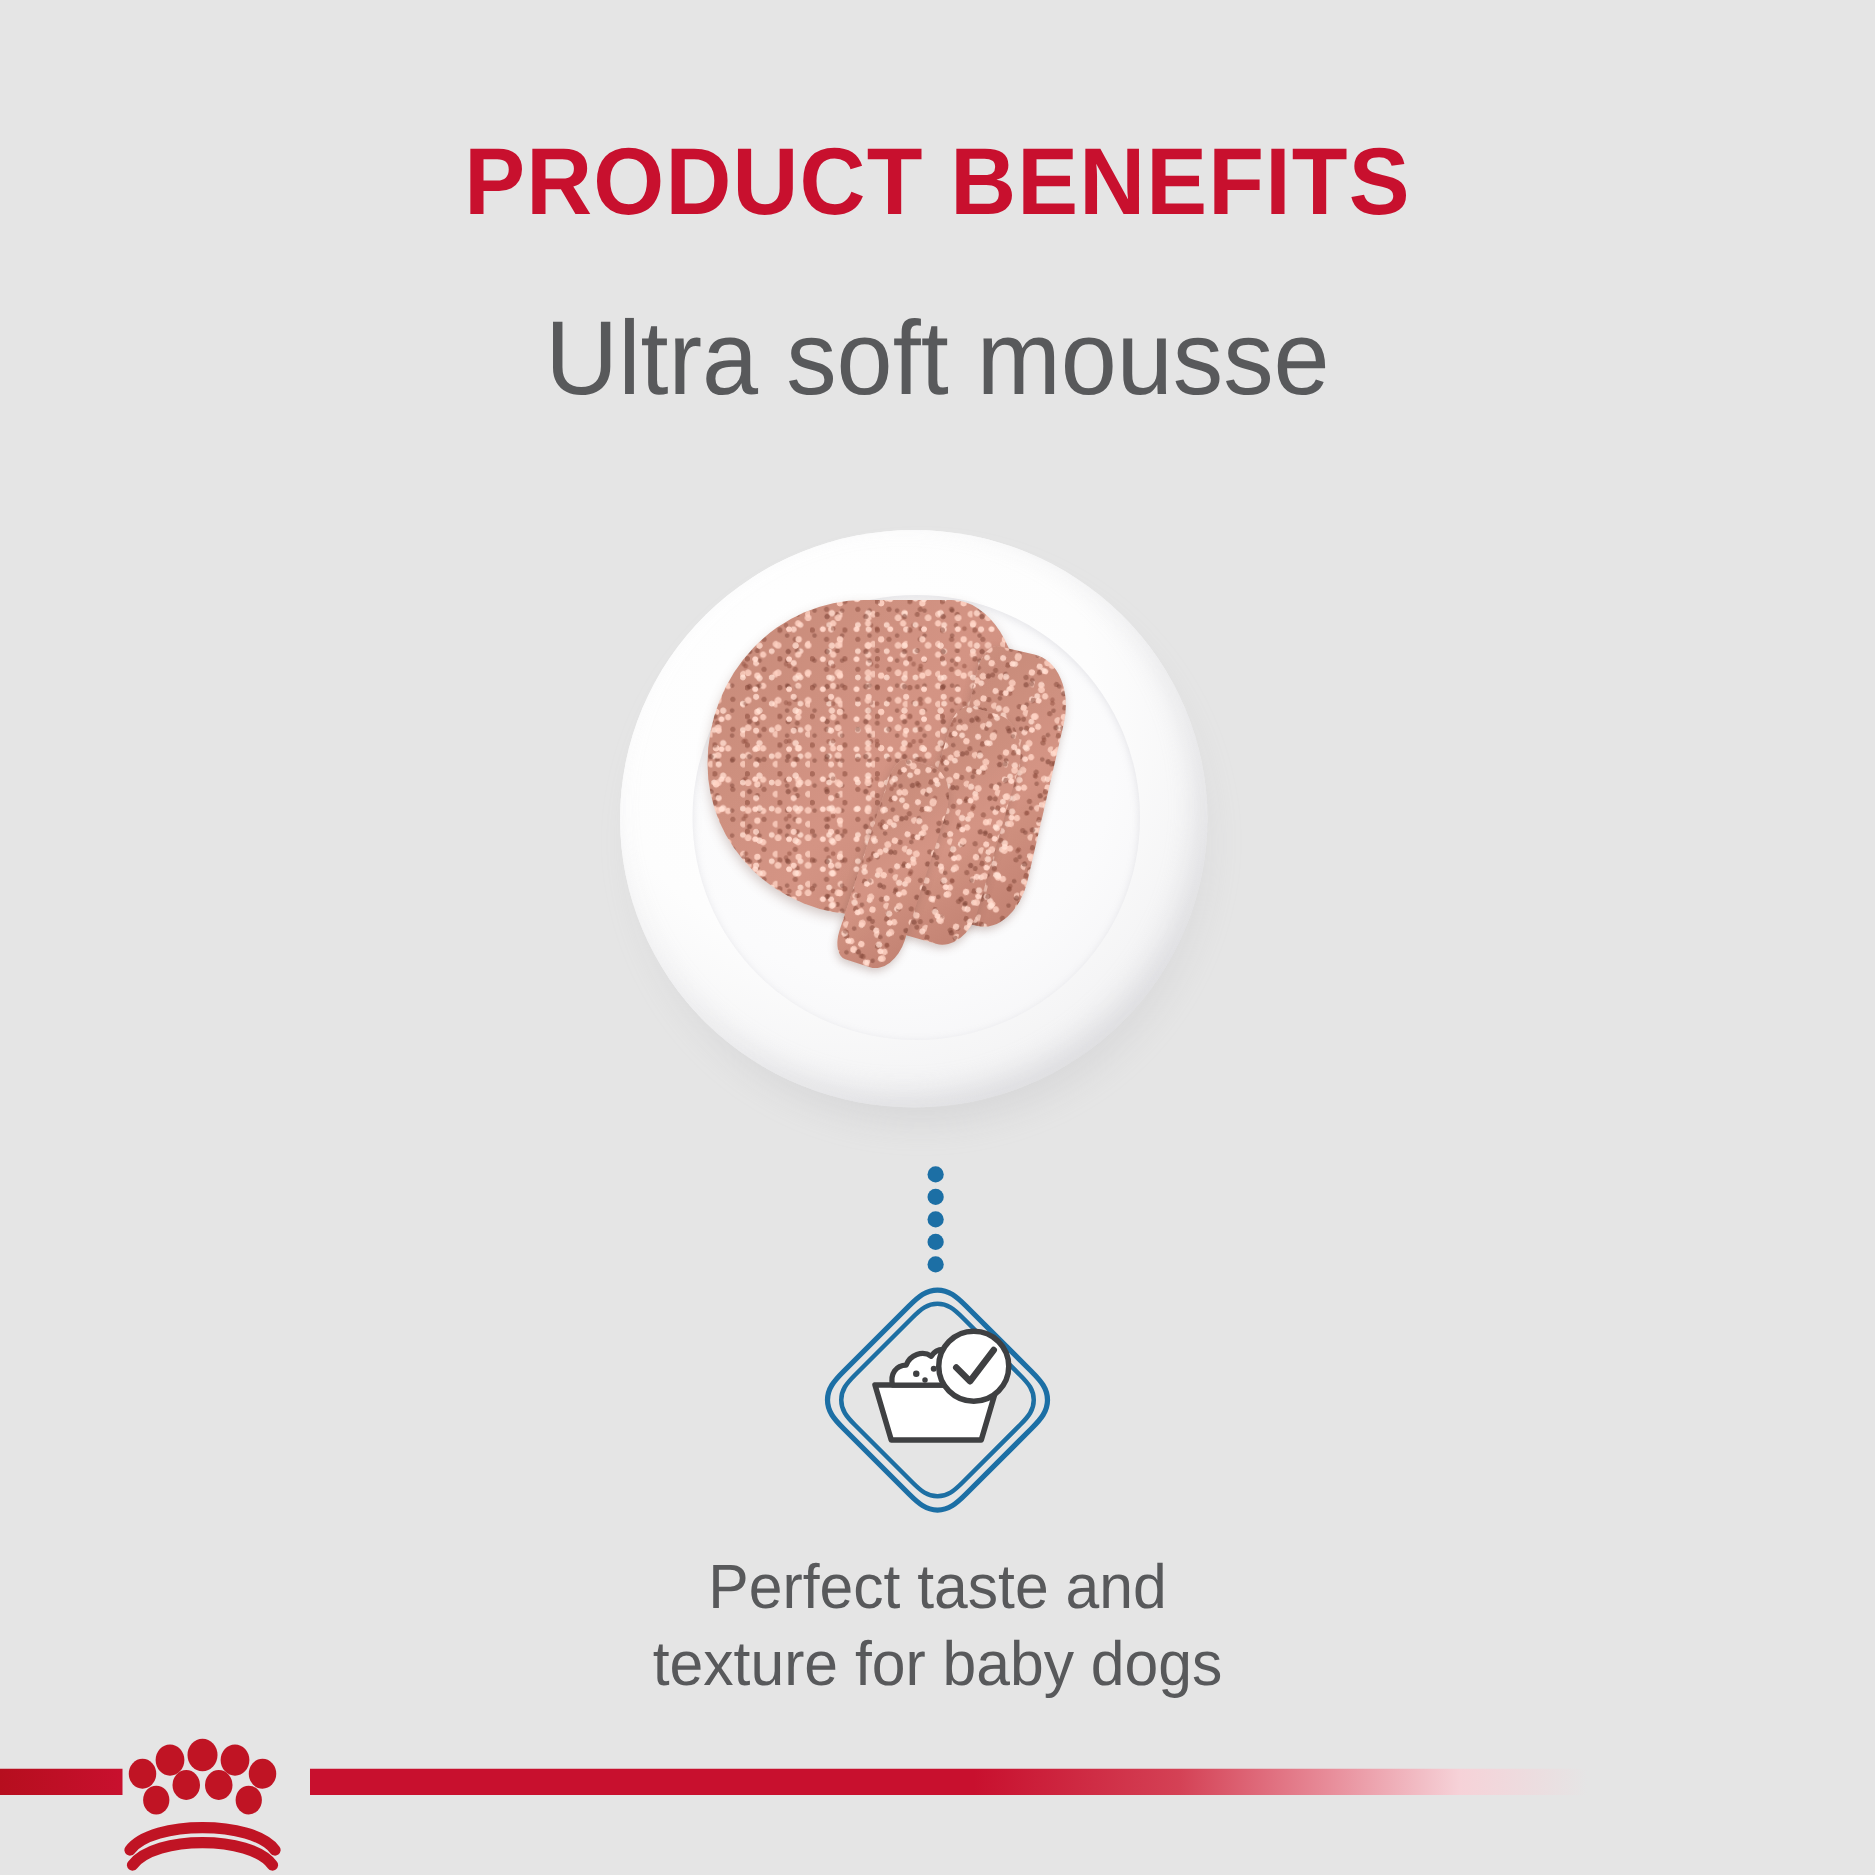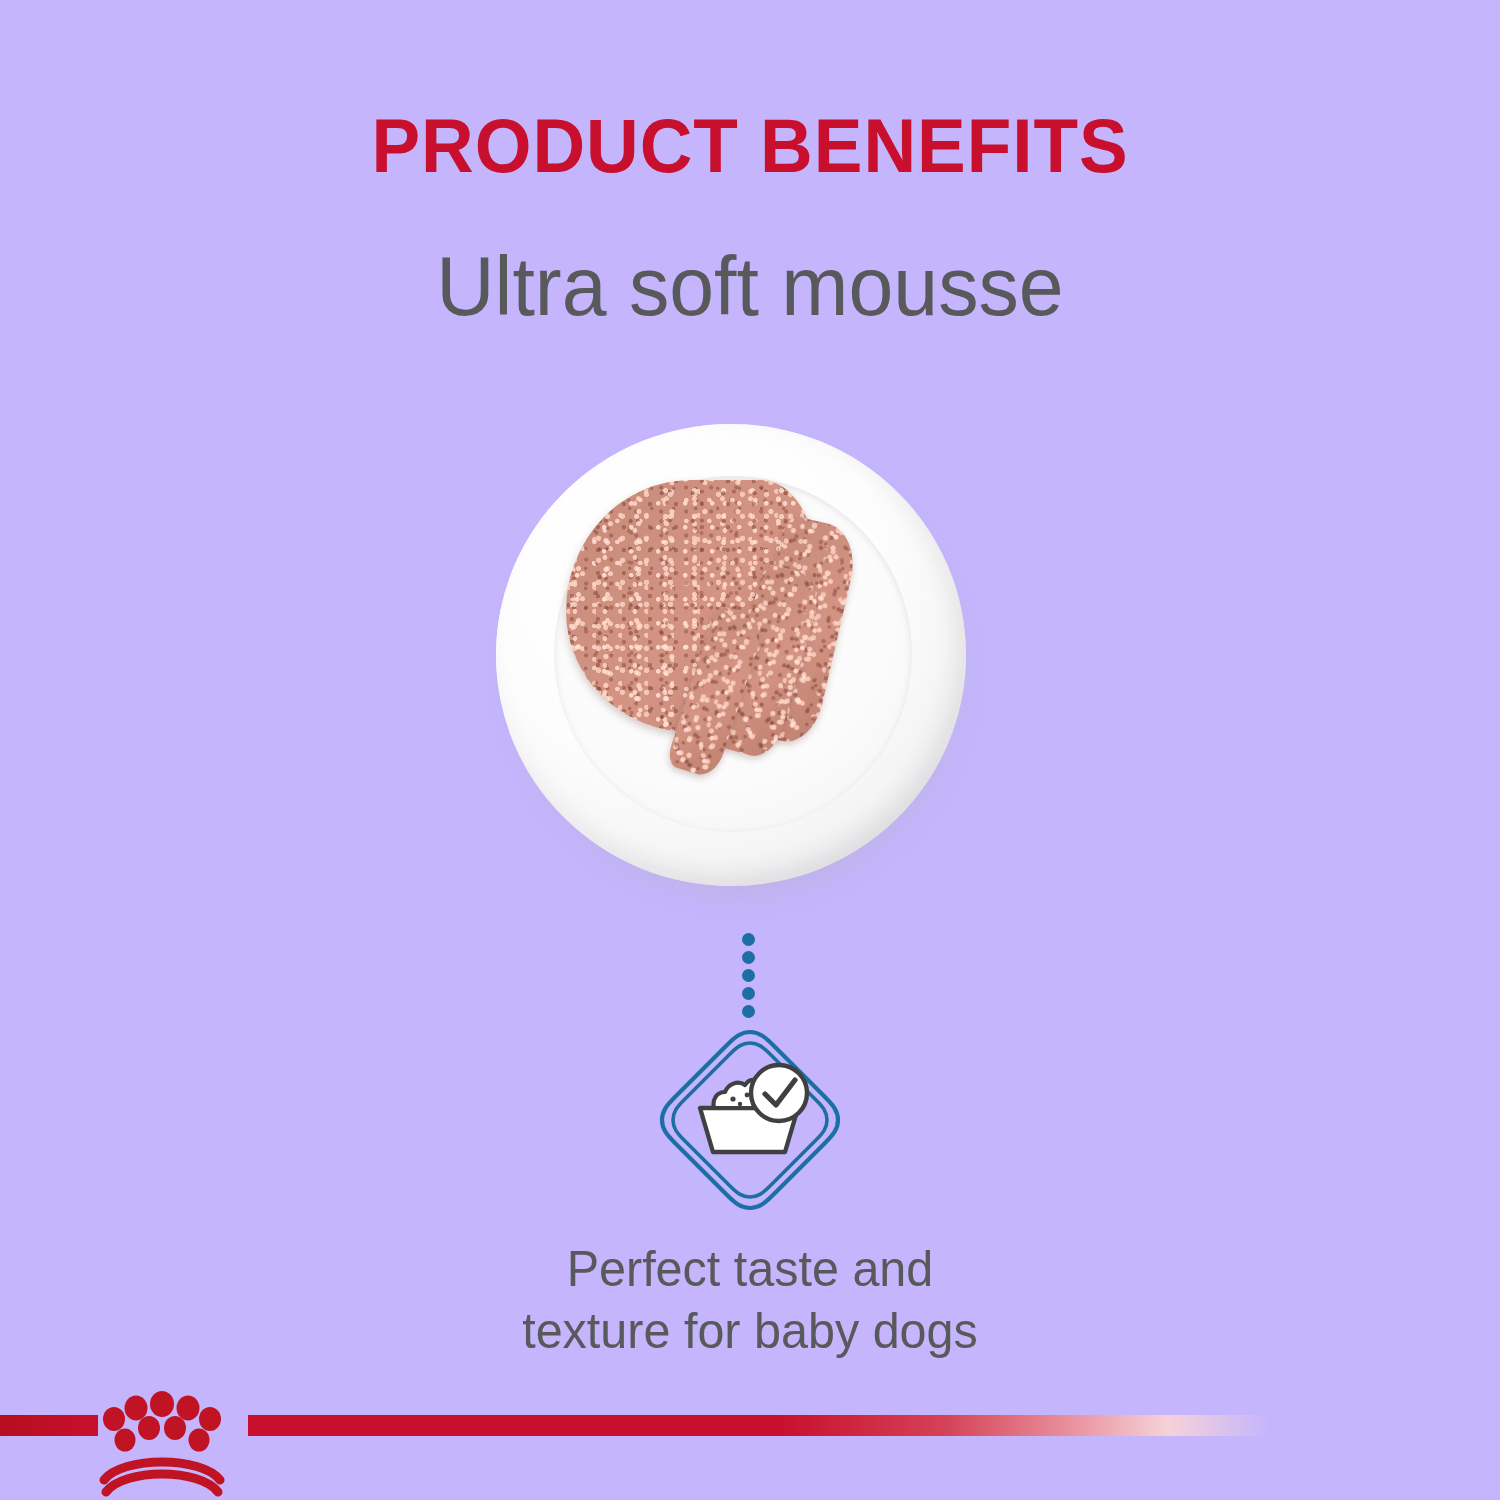--- a/index.html
+++ b/index.html
@@ -6,21 +6,21 @@
   * { margin:0; padding:0; box-sizing:border-box; }
   html, body {
     width:1500px; height:1500px;
     background:#ffffff;
     font-family:"Liberation Sans", sans-serif;
     overflow:hidden;
   }
   #page {
     position:relative;
     width:1500px; height:1500px;
-    background:#c4b5fd;
+    background:#e5e5e5;
   }
 
   
   .title {
     position:absolute;
     top:102px; left:0; width:1500px;
     text-align:center;
     font-size:76px;
     font-weight:700;
     letter-spacing:1px;

